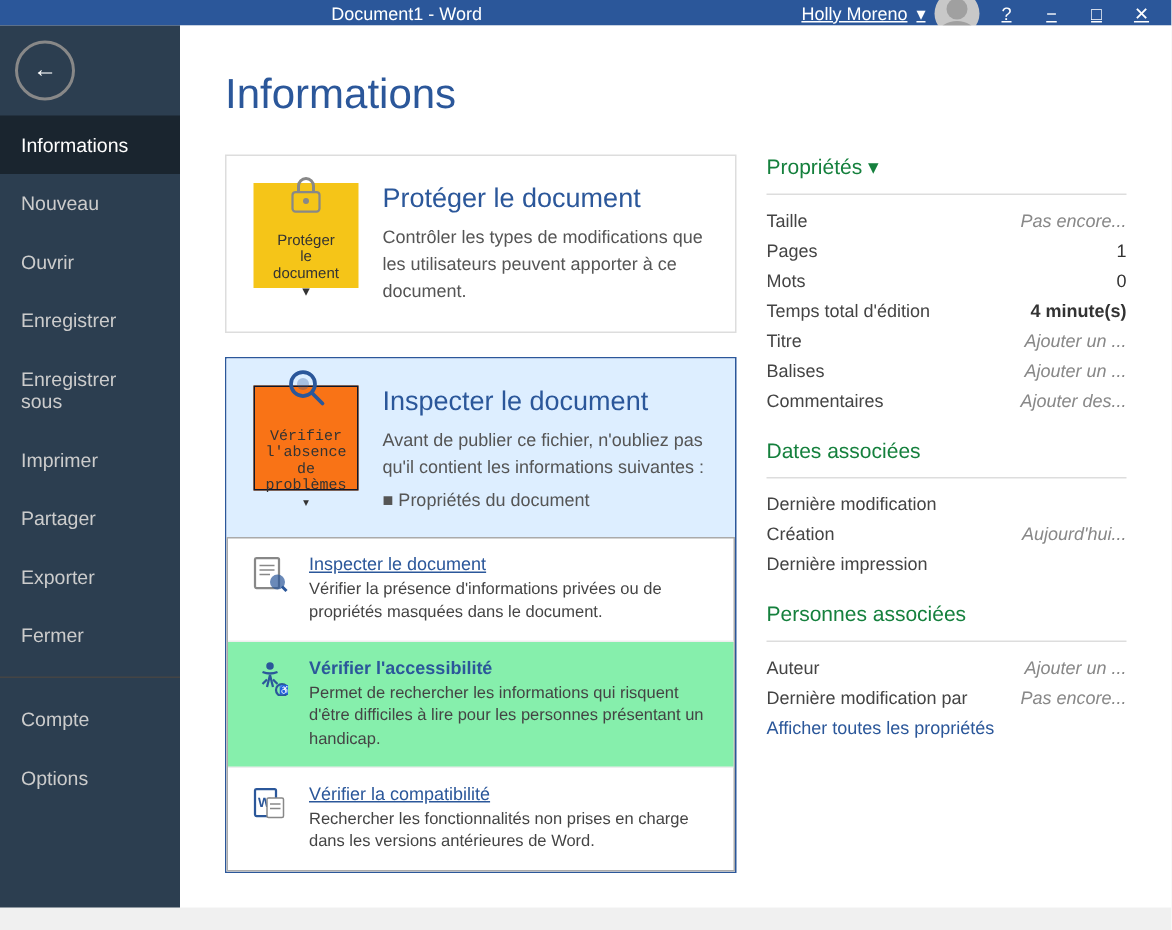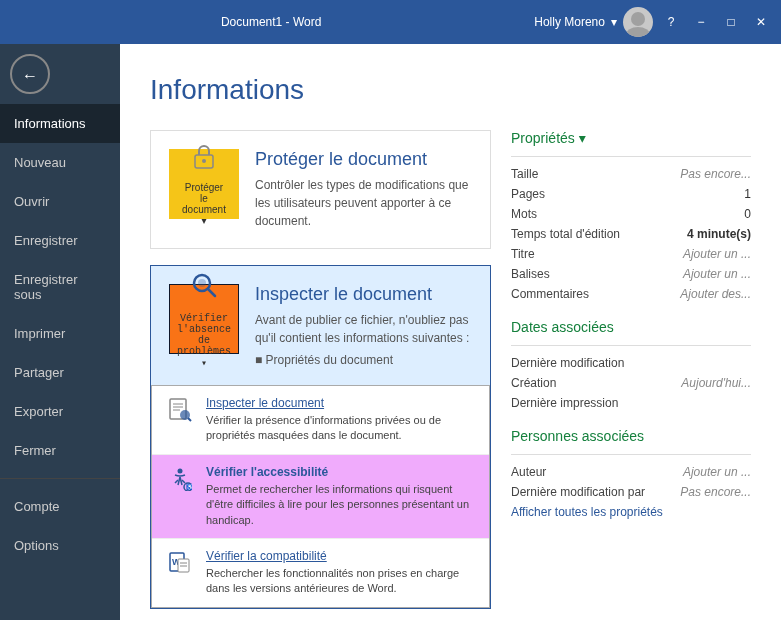--- a/index.html
+++ b/index.html
@@ -1,26 +1,27 @@
 <!DOCTYPE html>
 <html><head>
   <meta charset="utf-8">
   <style>
     * { margin: 0; padding: 0; box-sizing: border-box; }
     body { width: 781px; height: 620px; overflow: hidden; font-family: 'Segoe UI', Arial, sans-serif; background: #f0f0f0; }
 
     
     .title-bar {
       background: #2b579a;
-      height: 44px;
+      height: 17px;
       display: flex;
       align-items: center;
       justify-content: space-between;
       padding: 0 8px;
       color: white;
+      text-decoration: underline;
     }
     .title-bar-center {
       position: absolute;
       left: 50%;
       transform: translateX(-50%);
       font-size: 12px;
       color: white;
     }
 
     
@@ -165,21 +166,21 @@
     }
     .dropdown-item {
       display: flex;
       align-items: flex-start;
       gap: 12px;
       padding: 10px 14px;
       cursor: pointer;
       border-bottom: 1px solid #eee;
     }
     .dropdown-item:last-child { border-bottom: none; }
-    .dropdown-item.highlighted { background: #f0abfc; }
+    .dropdown-item.highlighted { background: #86efac; }
     .dropdown-item .item-icon {
       width: 28px;
       min-width: 28px;
       height: 28px;
       display: flex; align-items: center; justify-content: center;
       font-size: 18px;
     }
     .dropdown-item .item-title {
       font-size: 12px;
       color: #2b579a;

